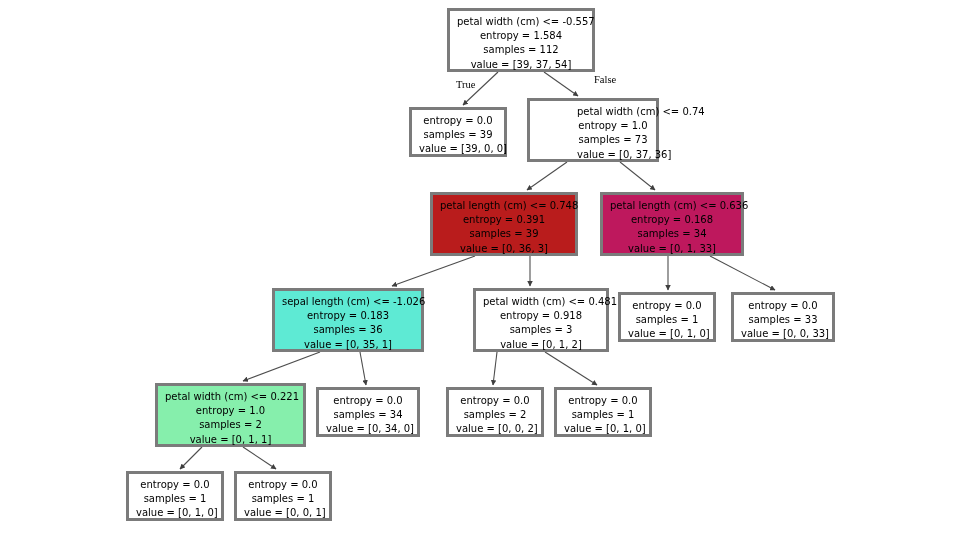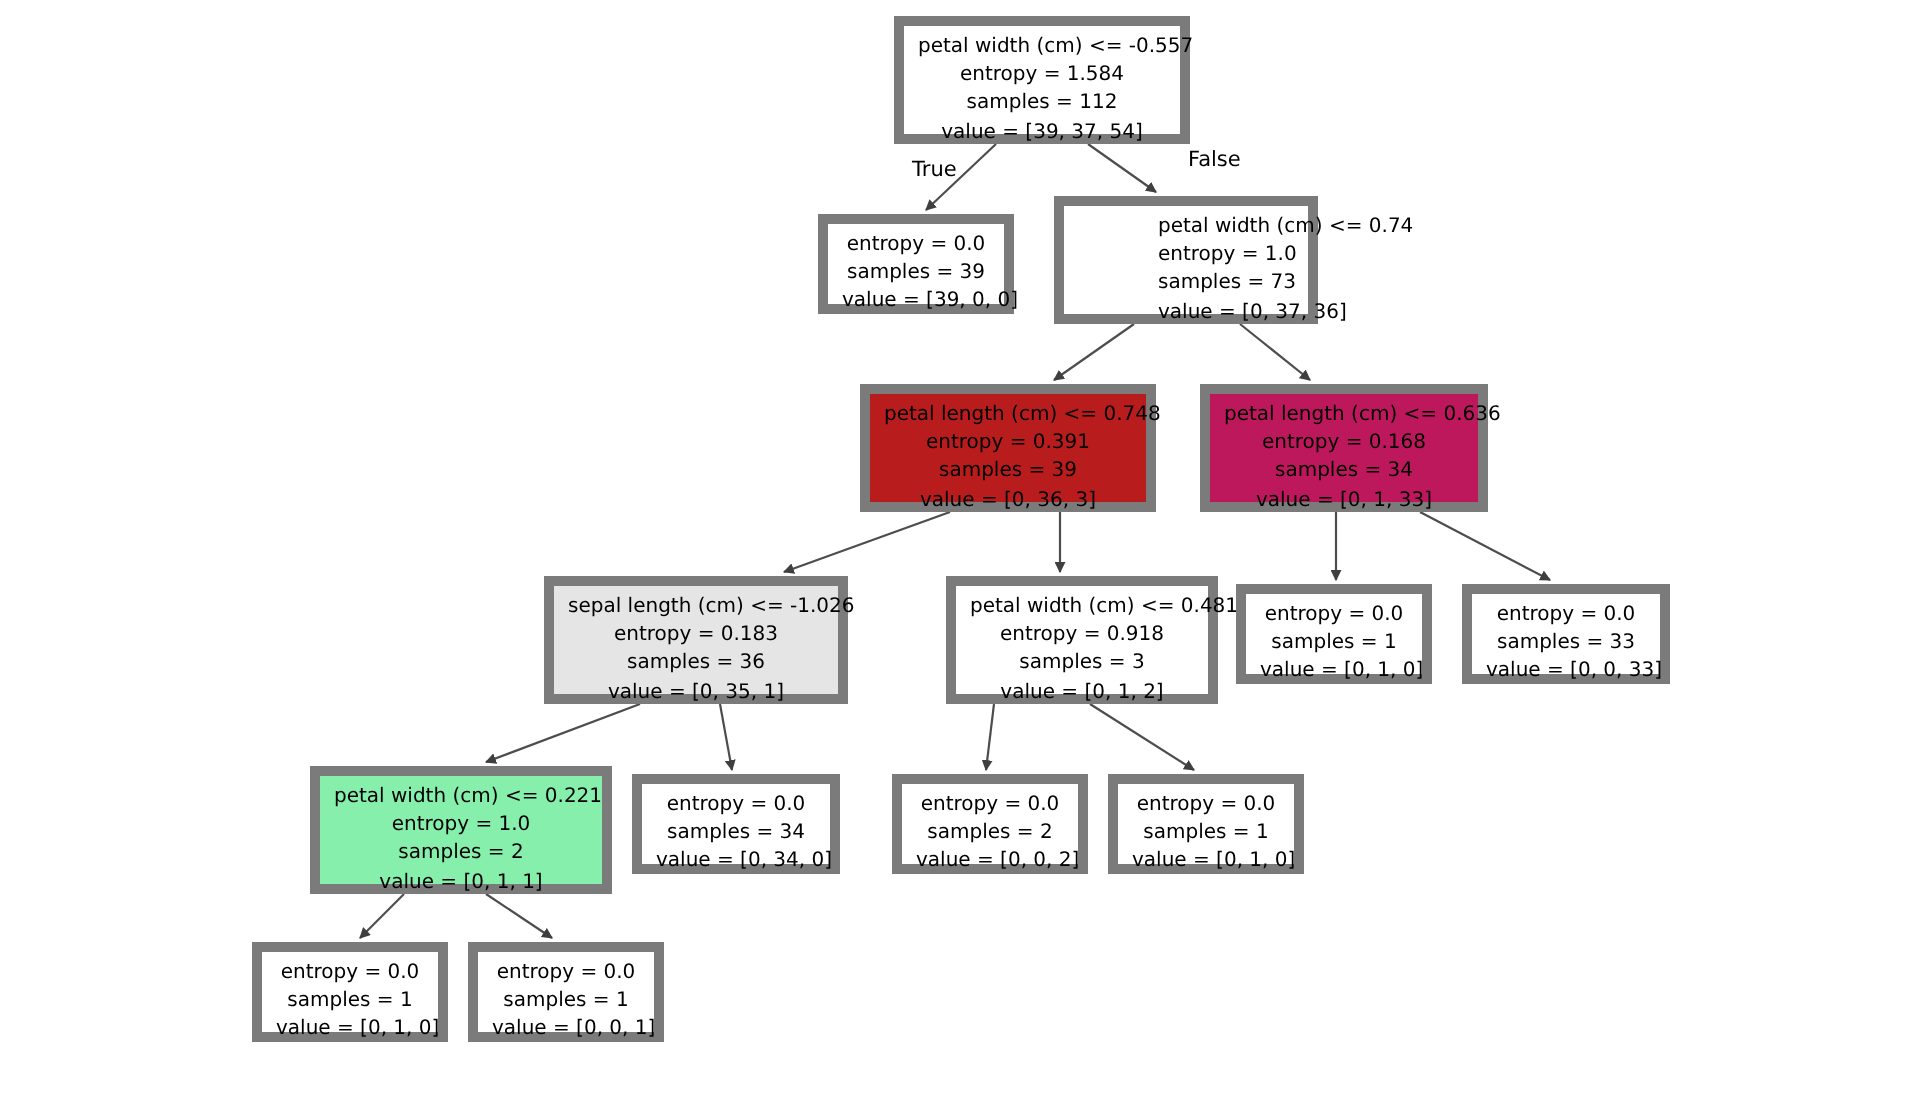--- a/index.html
+++ b/index.html
@@ -21,36 +21,37 @@
     left: 0;
     top: 0;
     width: 958px;
     height: 548px;
     pointer-events: none;
   }
   .node {
     position: absolute;
     box-sizing: border-box;
     background: #ffffff;
-    border: 5px solid #f97316;
+    border: 3px solid #f97316;
     text-align: center;
     color: #000000;
     font-size: 10px;
     line-height: 14.2px;
     padding: 4px 7px 4px 7px;
     white-space: nowrap;
   }
   .node .line {
     display: block;
   }
   .edge-label {
     position: absolute;
     font-size: 10.5px;
     color: #000000;
     white-space: nowrap;
+    font-family: Liberation Serif, serif;
   }
 </style>
 </head>
 <body>
 
 <div id="canvas">
 
   <svg id="edges" viewBox="0 0 958 548" width="958" height="548" xmlns="http://www.w3.org/2000/svg">
     <defs>
       <marker id="arrow" viewBox="0 0 10 10" refX="9" refY="5" markerWidth="5" markerHeight="5" orient="auto-start-reverse">
@@ -98,21 +99,21 @@
         <span class="line">entropy = 0.391</span>
         <span class="line">samples = 39</span>
         <span class="line">value = [0, 36, 3]</span>
       </div>
       <div class="node" style="left: 600px; top: 192px; width: 144px; height: 64px; border-color: rgb(123, 123, 123); background: #be185d;">
         <span class="line">petal length (cm) &lt;= 0.636</span>
         <span class="line">entropy = 0.168</span>
         <span class="line">samples = 34</span>
         <span class="line">value = [0, 1, 33]</span>
       </div>
-      <div class="node" style="left: 272px; top: 288px; width: 152px; height: 64px; border-color: rgb(123, 123, 123); background: #e5e5e5;">
+      <div class="node" style="left: 272px; top: 288px; width: 152px; height: 64px; border-color: rgb(123, 123, 123); background: #5eead4;">
         <span class="line">sepal length (cm) &lt;= -1.026</span>
         <span class="line">entropy = 0.183</span>
         <span class="line">samples = 36</span>
         <span class="line">value = [0, 35, 1]</span>
       </div>
       <div class="node" style="left: 449px; top: 288px; width: 136px; height: 64px; border-color: rgb(123, 123, 123); background: rgb(255, 255, 255); margin-left: 24px;">
         <span class="line">petal width (cm) &lt;= 0.481</span>
         <span class="line">entropy = 0.918</span>
         <span class="line">samples = 3</span>
         <span class="line">value = [0, 1, 2]</span>

